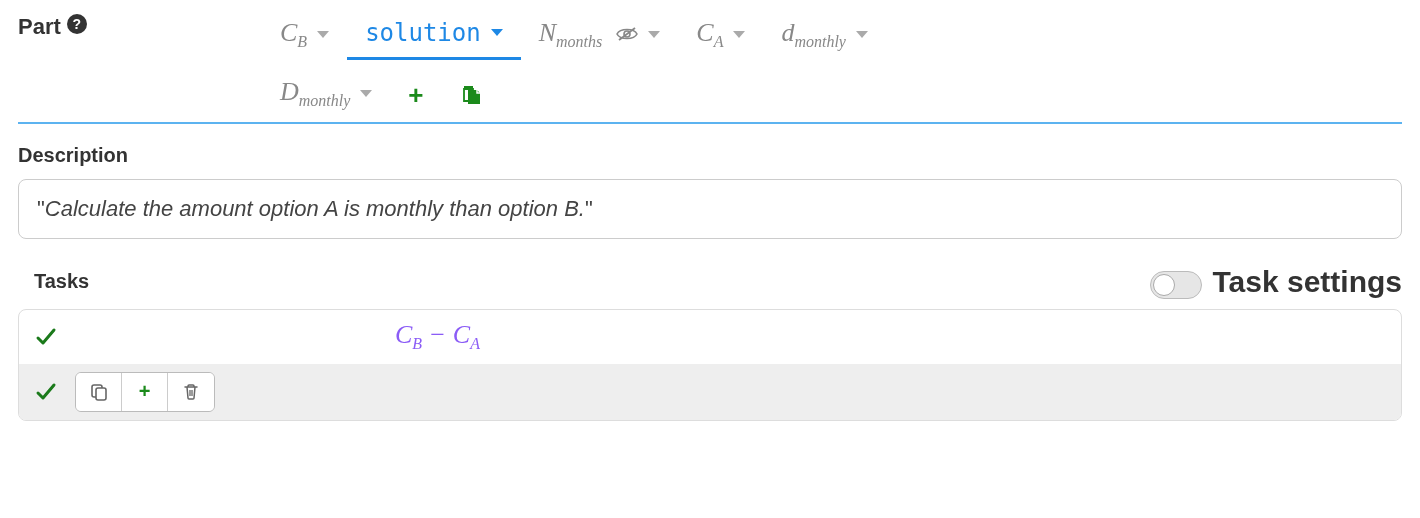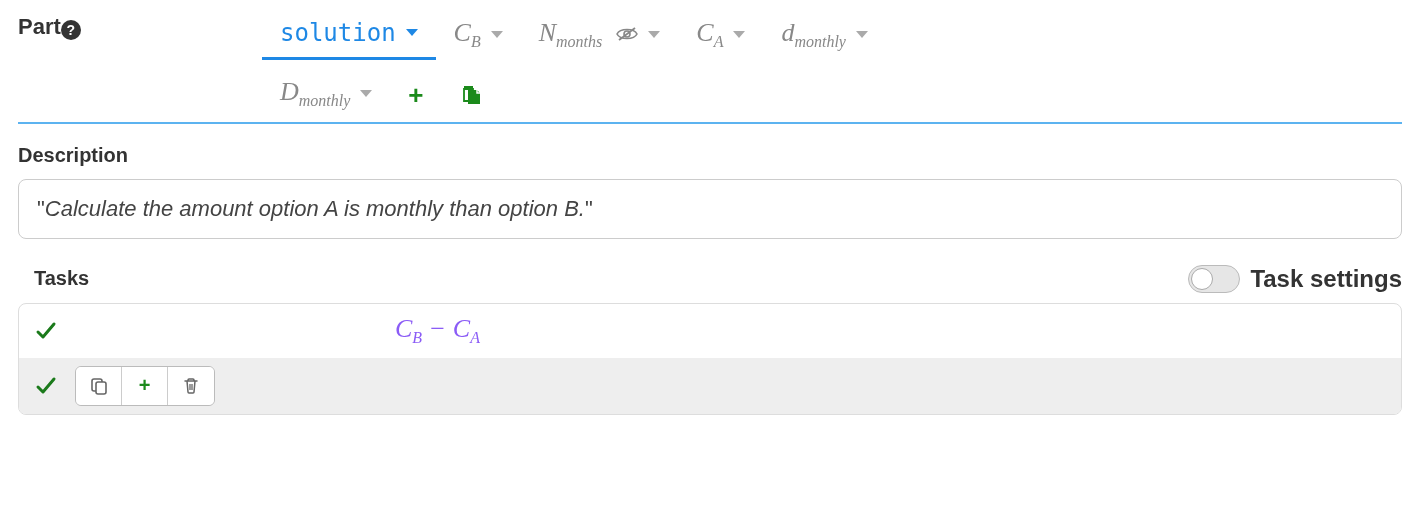--- a/index.html
+++ b/index.html
@@ -26,21 +26,22 @@
     align-items: center;
     gap: 0;
     flex-wrap: wrap;
     padding-left: 4px;
   }
   .part-label {
     font-weight: 700;
     color: #333;
     font-size: 22px;
     display: flex;
-    align-items: flex-end;
+    align-items: flex-start;
+    gap: 6px;
     width: 240px;
     padding-top: 2px;
   }
   .help-icon {
     width: 20px; height: 20px;
     border-radius: 50%;
     background: #333;
     color: #fff;
     display: inline-flex;
     align-items: center;
@@ -143,21 +144,21 @@
     background: #fff;
     border: 1px solid #aaa;
     position: absolute;
     top: 2px; left: 2px;
   }
   .task-settings {
     display: flex;
     align-items: flex-end;
     gap: 10px;
     font-weight: 700;
-    font-size: 24px;
+    font-size: 30px;
     color: #333;
   }
   .tasks-list {
     border: 1px solid #ddd;
     border-radius: 8px;
     overflow: hidden;
   }
   .task-row {
     display: flex;
     align-items: center;
@@ -215,28 +216,28 @@
 <body>
 
 <div class="row" style="align-items: flex-start;">
   <div class="part-label">
     <span>Part</span>
     <span class="help-icon">?</span>
   </div>
   <div class="tabs-area">
 
     <div class="tab-row">
+      <div class="tab inactive">
+        <span>
+          <span class="math-var">C</span><span class="math-sub">B</span>
+        </span>
+        <span class="caret"></span>
+      </div>
       <div class="tab active">
         <span style="font-family: Menlo, Consolas, monospace;">solution</span>
-        <span class="caret"></span>
-      </div>
-      <div class="tab inactive">
-        <span>
-          <span class="math-var">C</span><span class="math-sub">B</span>
-        </span>
         <span class="caret"></span>
       </div>
       <div class="tab inactive">
         <span>
           <span class="math-var">N</span><span class="math-sub">months</span>
         </span>
         <span class="eye-slash">
           <svg width="22" height="16" viewBox="0 0 22 16">
             <path d="M1 8 C4 2 18 2 21 8 C18 14 4 14 1 8 Z" fill="none" stroke="#888" stroke-width="1.6"></path>
             <circle cx="11" cy="8" r="3" fill="none" stroke="#888" stroke-width="1.6"></circle>

